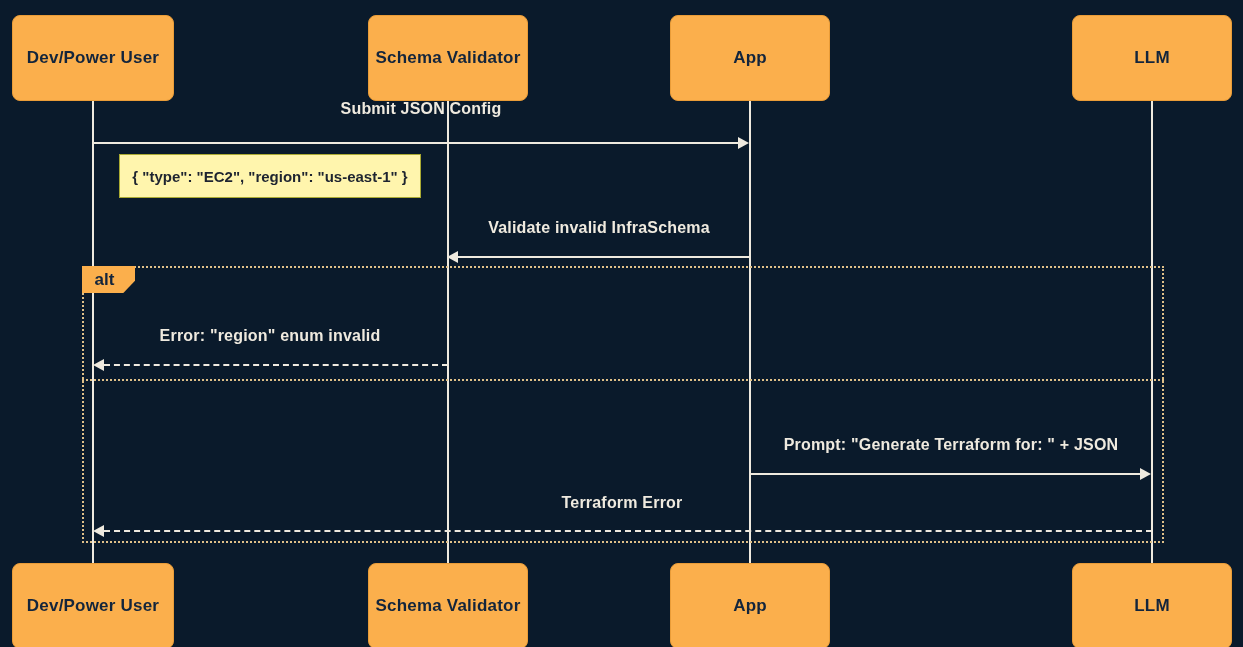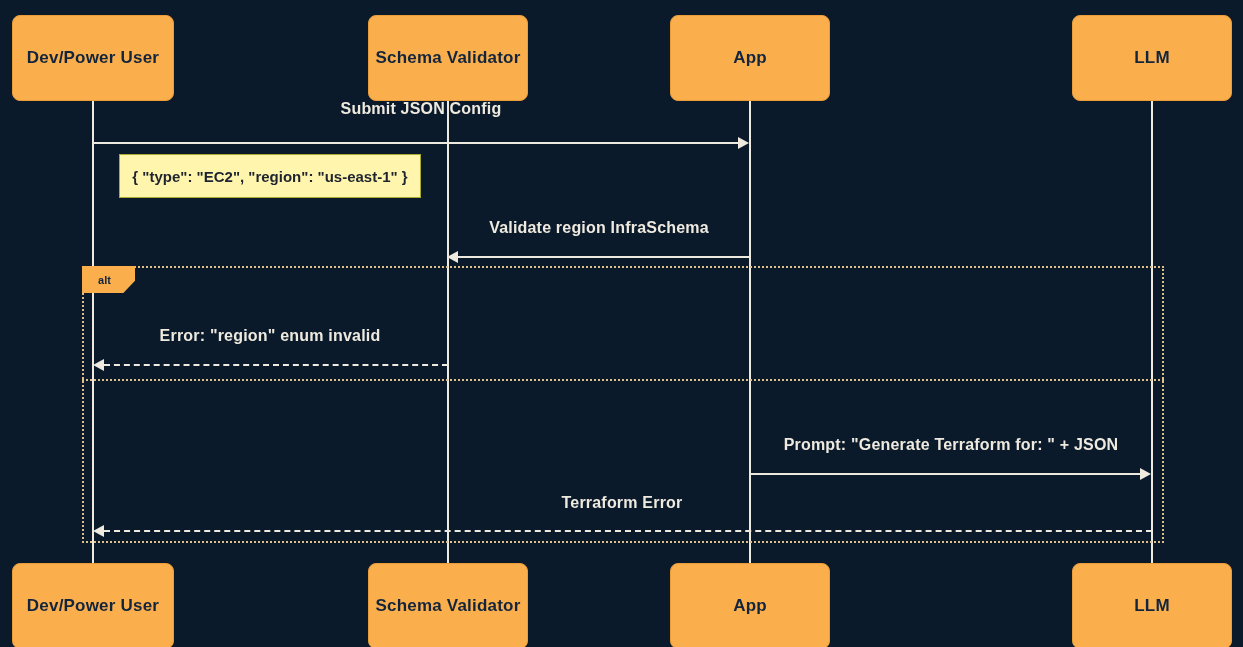--- a/index.html
+++ b/index.html
@@ -38,21 +38,21 @@
   .arrowhead.left{border-right:11px solid var(--line);}
   .note{
     position:absolute;background:var(--note-fill);border:1px solid var(--note-border);
     box-sizing:border-box;display:flex;align-items:center;justify-content:center;
     color:var(--note-text);font-size:15px;font-weight:600;white-space:nowrap;
   }
   .alt-frame{position:absolute;border:2px dotted var(--frame-border);box-sizing:border-box;}
   .alt-divider{position:absolute;height:0;border-top:2px dotted var(--frame-border);}
   .alt-tab{
     position:absolute;background:var(--actor-fill);
-    color:var(--actor-text);font-size:11px;font-weight:700;
+    color:var(--actor-text);font-size:17px;font-weight:700;
     display:flex;align-items:center;justify-content:center;
     clip-path:polygon(0 0,100% 0,100% 55%,78% 100%,0 100%);
     padding-right:8px;box-sizing:border-box;
   }
 </style>
 </head>
 <body>
 
 <div class="diagram">
 
@@ -74,21 +74,21 @@
   <div class="actor" style="left:368px;top:563px;width:160px;">Schema Validator</div>
   <div class="actor" style="left:670px;top:563px;width:160px;">App</div>
   <div class="actor" style="left:1072px;top:563px;width:160px;">LLM</div>
 
   <div class="msg-label" style="left:421px;top:100px;">Submit JSON Config</div>
   <div class="msg-line" style="left:93px;top:142px;width:645px;"></div>
   <div class="arrowhead right" style="left:738px;top:137px;"></div>
 
   <div class="note" style="left:119px;top:154px;width:302px;height:44px;">{ "type": "EC2", "region": "us-east-1" }</div>
 
-  <div class="msg-label" style="left:599px;top:219px;">Validate region InfraSchema</div>
+  <div class="msg-label" style="left:599px;top:219px;">Validate invalid InfraSchema</div>
   <div class="msg-line" style="left:458px;top:256px;width:292px;"></div>
   <div class="arrowhead left" style="left:447px;top:251px;"></div>
 
   <div class="msg-label" style="left:270px;top:327px;">Error: "region" enum invalid</div>
   <div class="msg-line dashed" style="left:104px;top:364px;width:344px;"></div>
   <div class="arrowhead left" style="left:93px;top:359px;"></div>
 
   <div class="msg-label" style="left:951px;top:436px;">Prompt: "Generate Terraform for: " + JSON</div>
   <div class="msg-line" style="left:750px;top:473px;width:390px;"></div>
   <div class="arrowhead right" style="left:1140px;top:468px;"></div>

